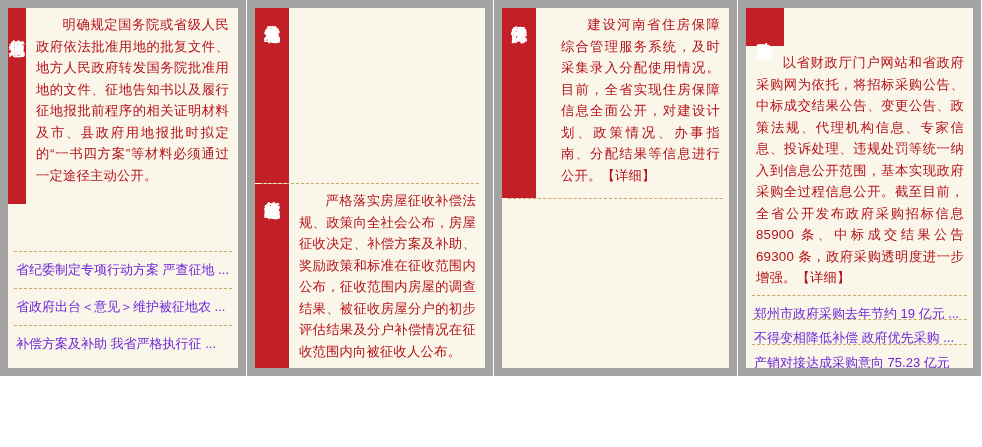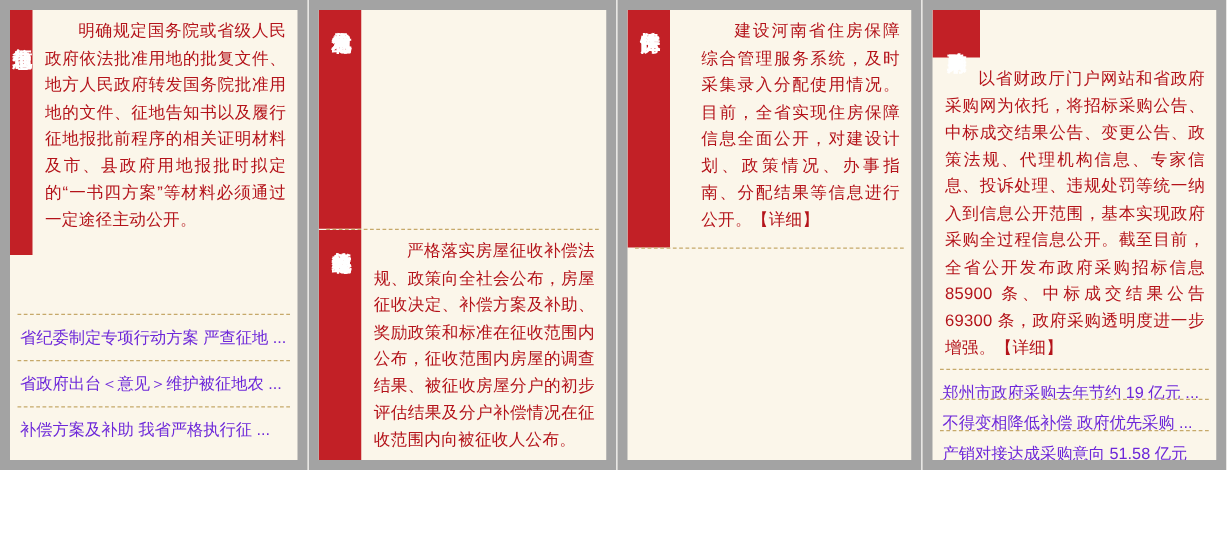--- a/index.html
+++ b/index.html
@@ -168,16 +168,16 @@
       <div class="col4-label">
         <span>政府采购</span>
       </div>
       <div class="body-text">以省财政厅门户网站和省政府采购网为依托，将招标采购公告、中标成交结果公告、变更公告、政策法规、代理机构信息、专家信息、投诉处理、违规处罚等统一纳入到信息公开范围，基本实现政府采购全过程信息公开。截至目前，全省公开发布政府采购招标信息 85900 条、中标成交结果公告 69300 条，政府采购透明度进一步增强。【详细】</div>
     </div>
     <div class="dashed"></div>
     <div class="link-row">郑州市政府采购去年节约 19 亿元 ...</div>
     <div class="dashed"></div>
     <div class="link-row">不得变相降低补偿 政府优先采购 ...</div>
     <div class="dashed"></div>
-    <div class="link-row">产销对接达成采购意向 51.58 亿元</div>
+    <div class="link-row">产销对接达成采购意向 75.23 亿元</div>
   </div>
 
 </div>
 
 </body></html>

